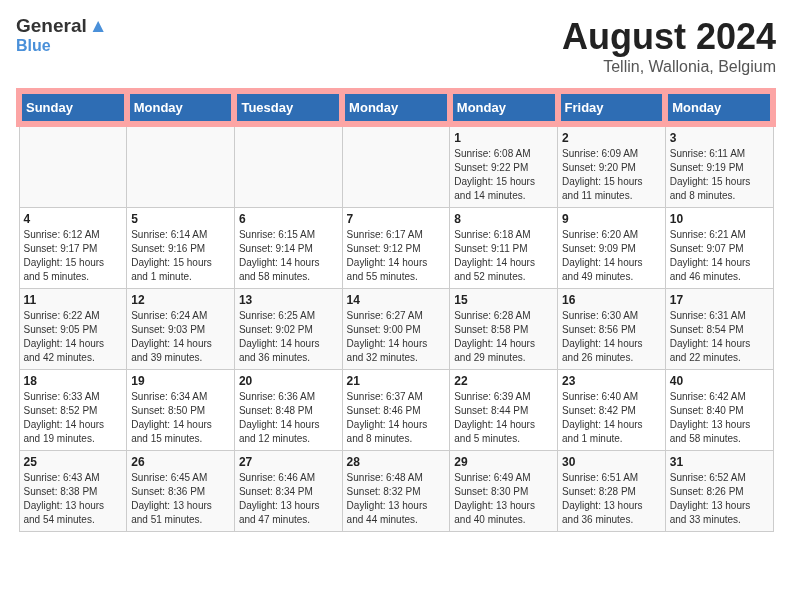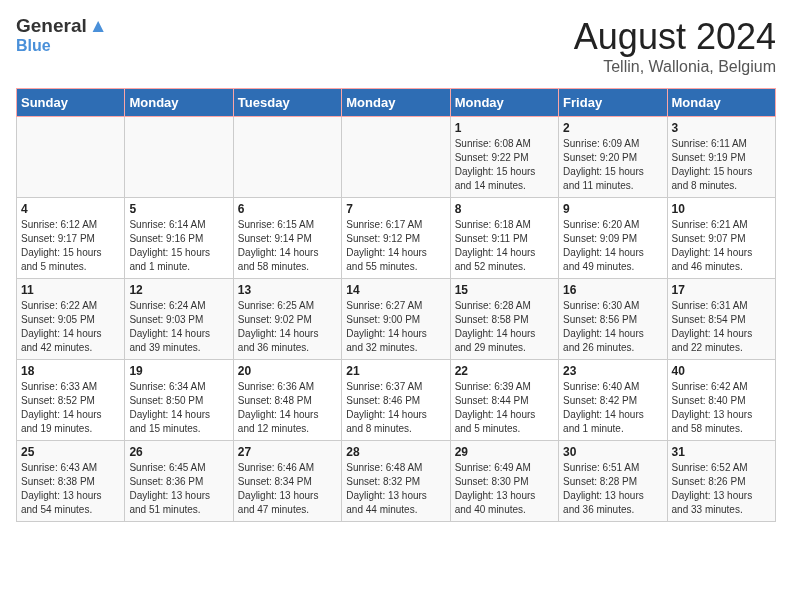--- a/index.html
+++ b/index.html
@@ -18,41 +18,41 @@
     }
     .logo {
       display: flex;
       align-items: center;
     }
     .title-block {
       text-align: right;
     }
     .title-block h1 {
       font-size: 36px;
-      font-weight: normal;
+      font-weight: bold;
       color: #222;
     }
     .title-block h2 {
       font-size: 16px;
       color: #555;
       font-weight: normal;
     }
     table {
       width: 100%;
       border-collapse: collapse;
       font-size: 10.5px;
     }
     thead tr th {
       background-color: #2e6db4;
       color: #fff;
       padding: 6px 4px;
       text-align: left;
       font-size: 13px;
       font-weight: bold;
-      border: 1px solid #fca5a5;
+      border: 6px solid #fca5a5;
     }
     tbody tr td {
       border: 1px solid #ccc;
       padding: 4px 4px;
       vertical-align: top;
       width: calc(100% / 7);
       min-height: 80px;
       background: #fff;
     }
     tbody tr:nth-child(odd) td {

